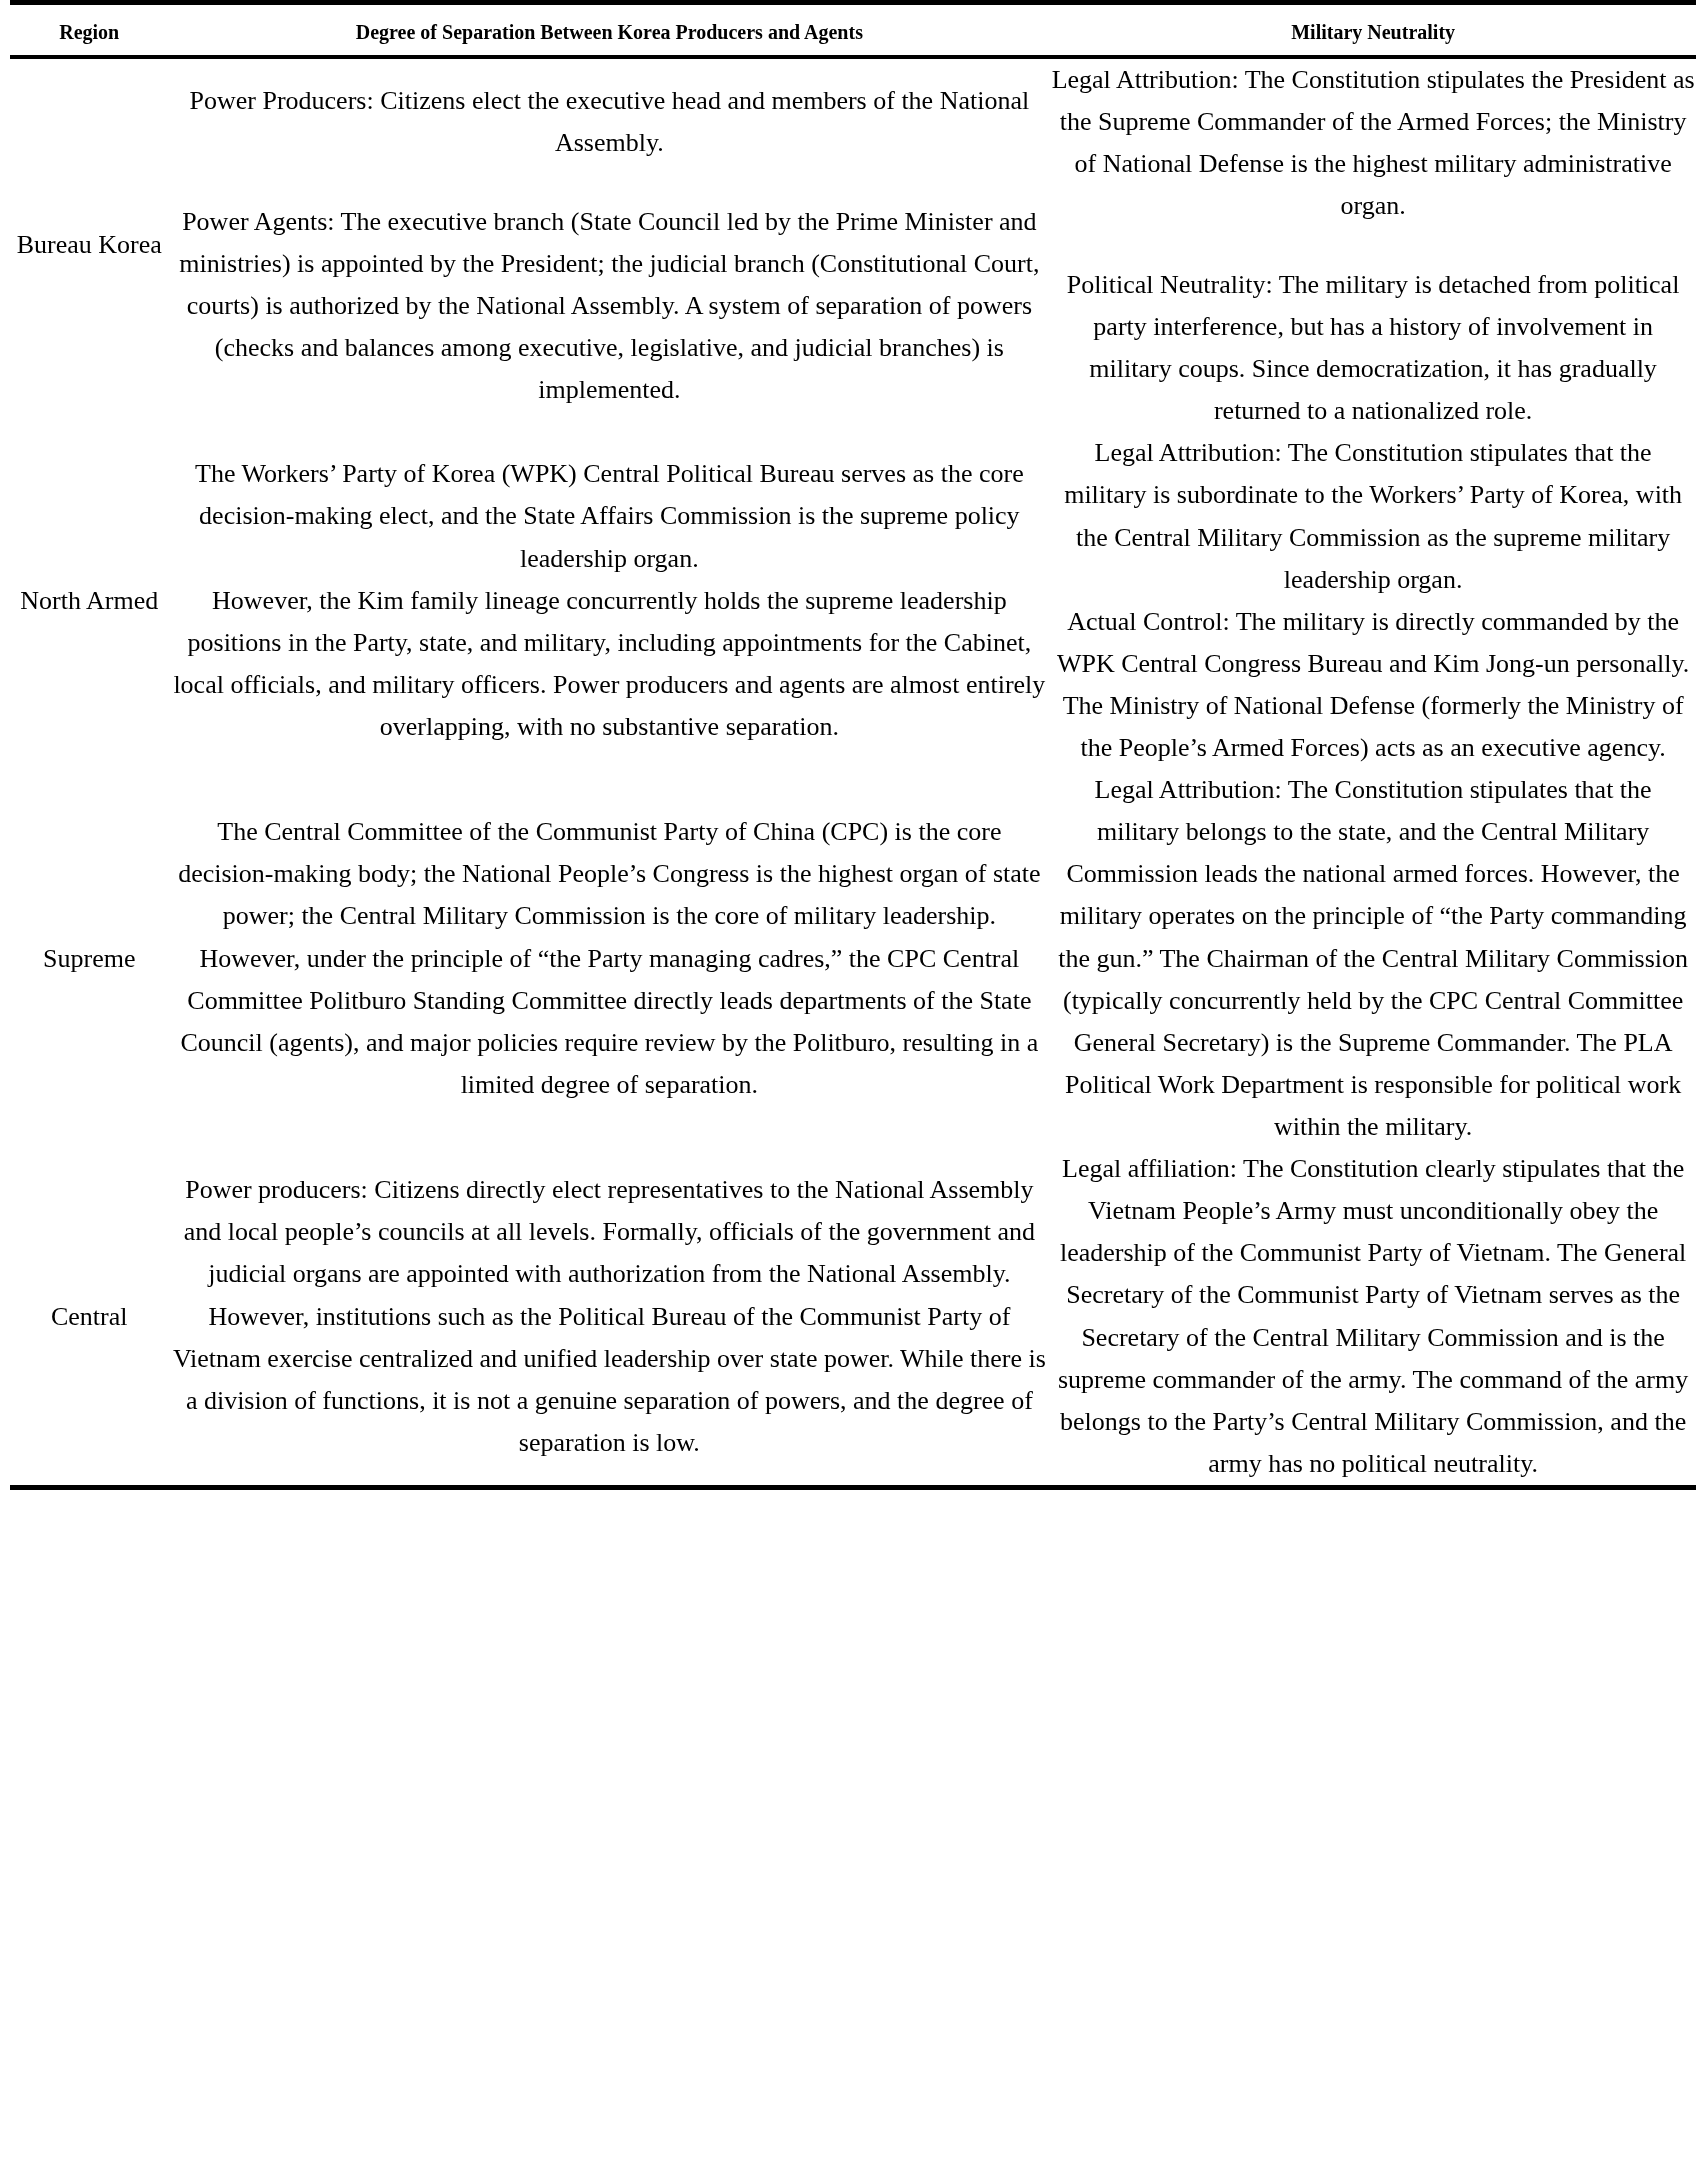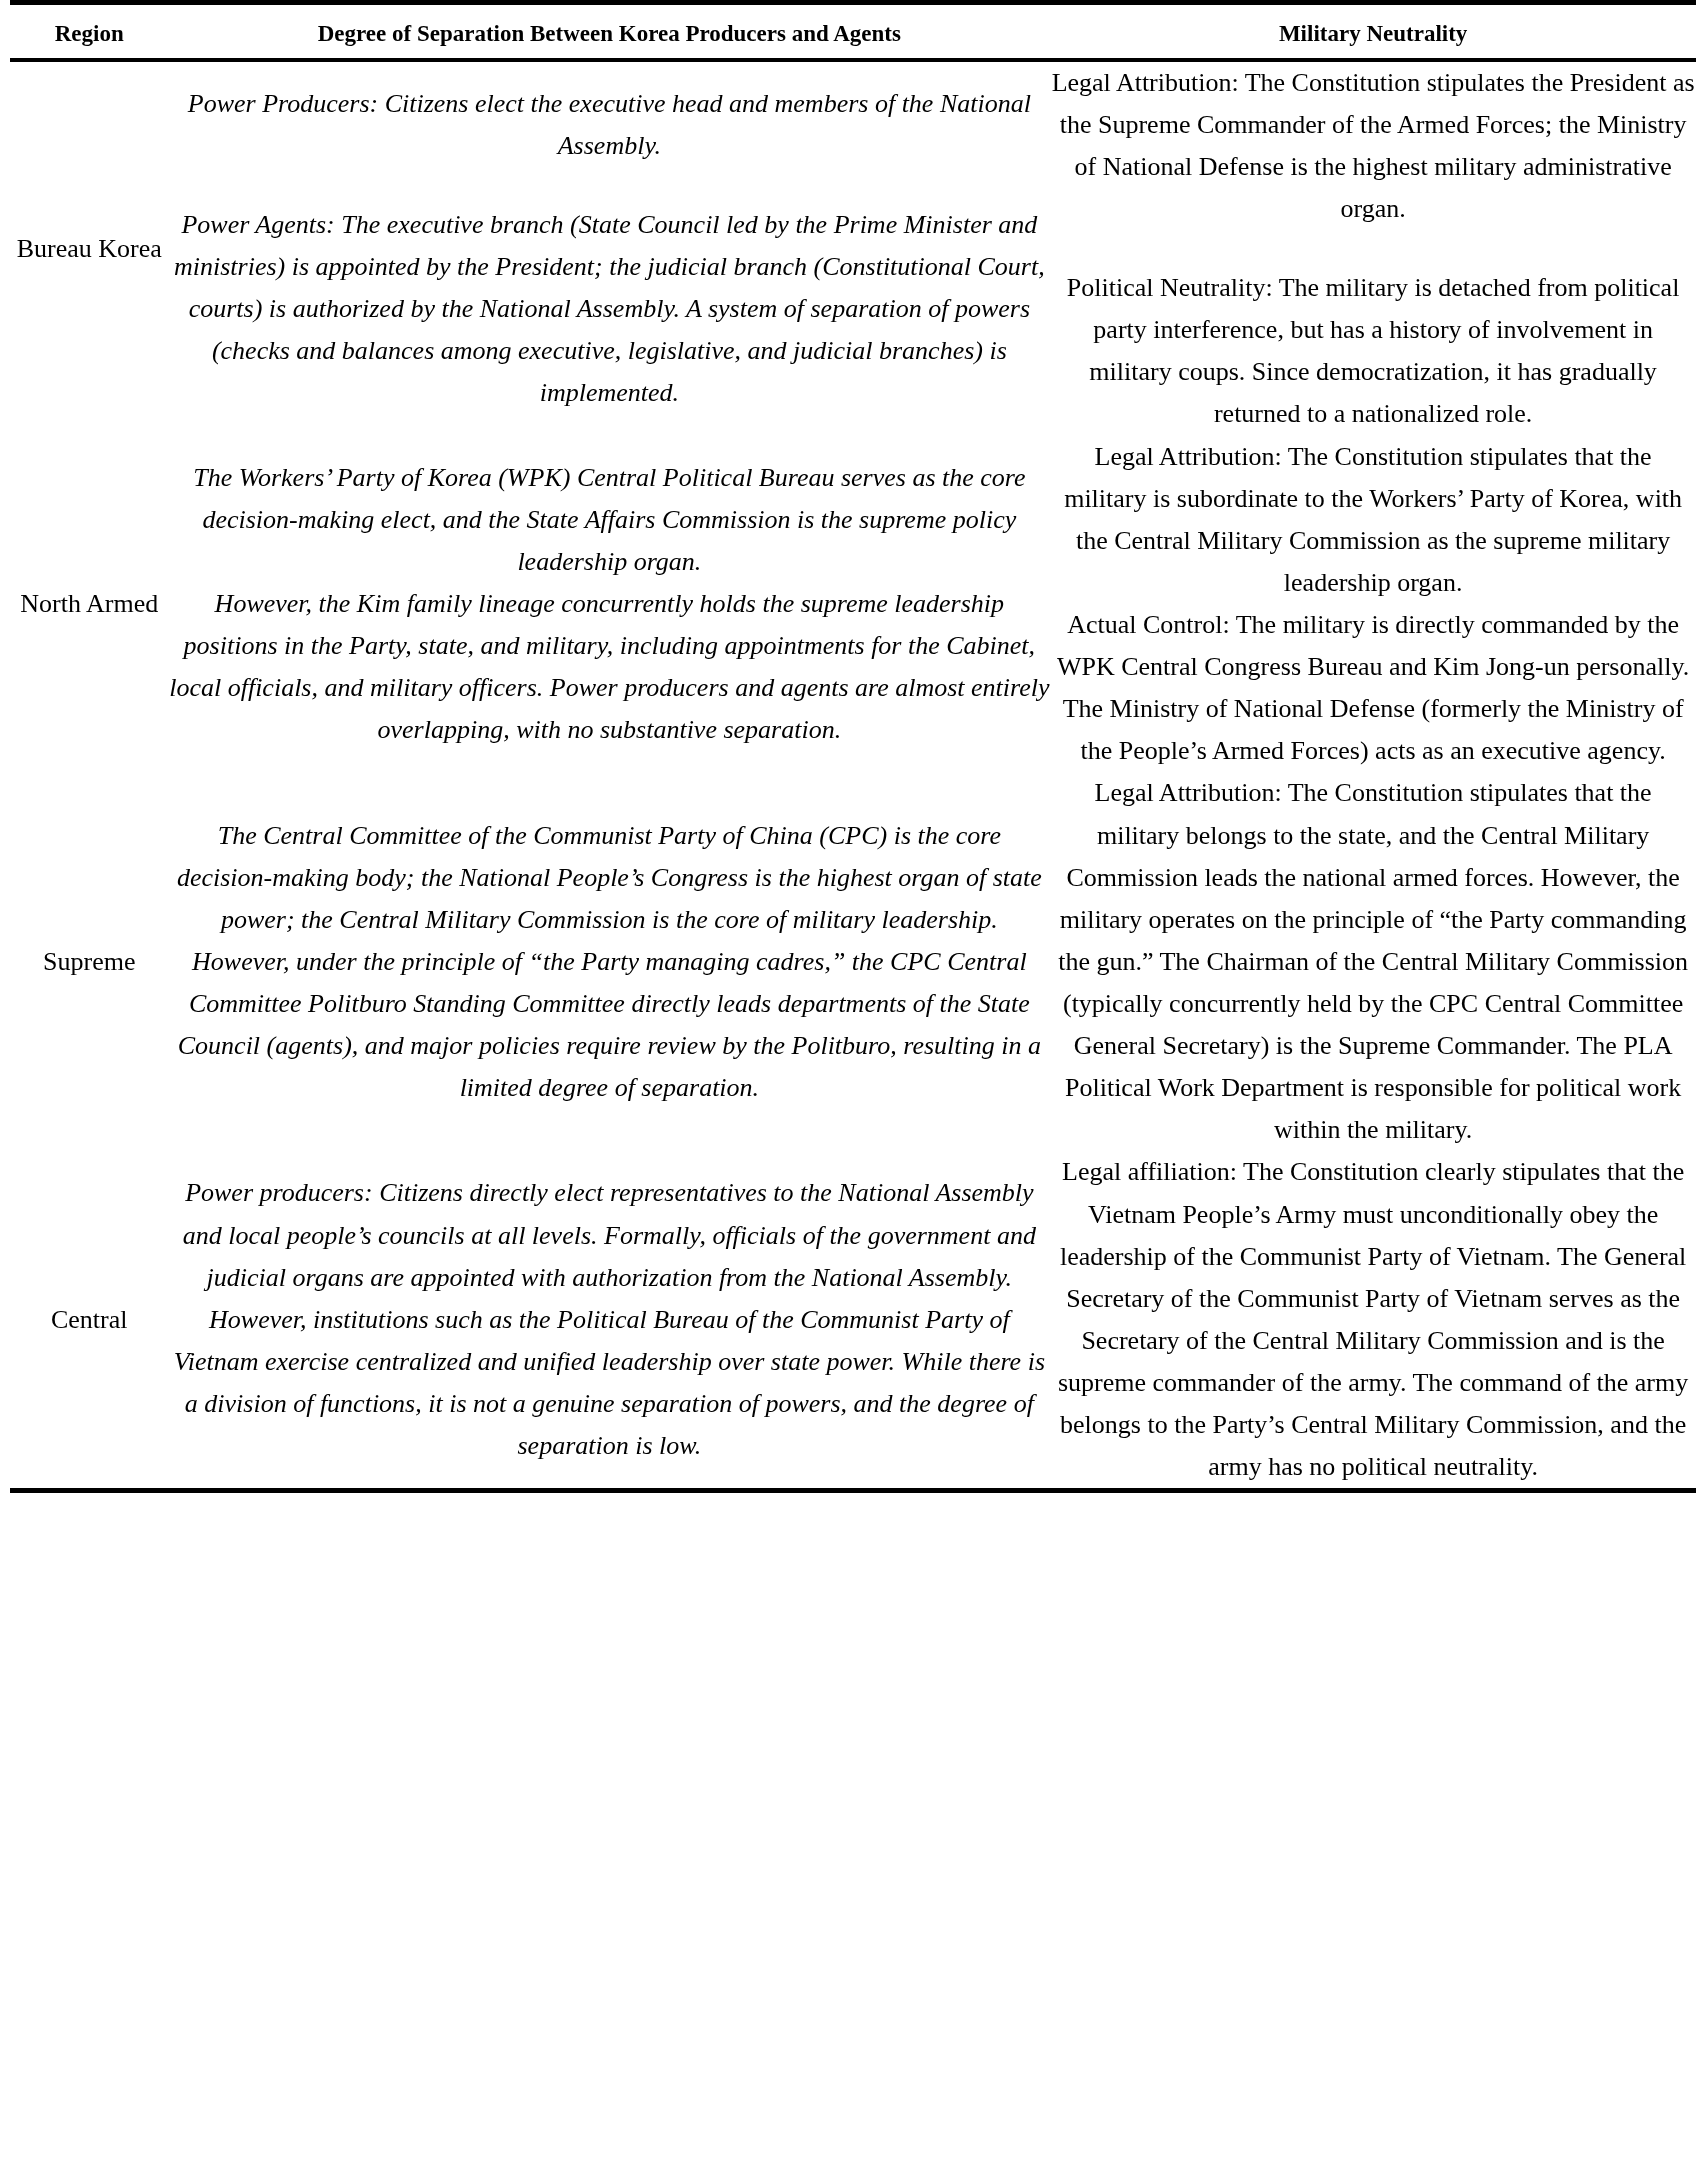--- a/index.html
+++ b/index.html
@@ -26,21 +26,21 @@
     border-collapse: collapse;
     table-layout: fixed;
   }
 
   
   table.comparison-table thead tr.head-row th {
     border-top: 5px solid #000;
     border-bottom: 4.1px solid #000;
     padding: 15.5px 0 12px 0;
     font-weight: bold;
-    font-size: 23px;
+    font-size: 20px;
     line-height: 1.1;
     text-align: center;
     vertical-align: middle;
   }
 
   table.comparison-table tbody tr td {
     padding: 0;
     vertical-align: middle;
     text-align: center;
     font-size: 26px;
@@ -58,21 +58,20 @@
   td.region-cell {
     font-size: 26px;
     padding-left: 4.6px;
     padding-right: 2.7px;
     white-space: nowrap;
   }
 
   td.degree-cell {
     padding-left: 40px;
     padding-right: 40px;
-    font-style: italic;
   }
 
   td.military-cell {
     padding-left: 16.4px;
     padding-right: 16.4px;
   }
 
   .para {
     margin: 0;
     text-align: center;

